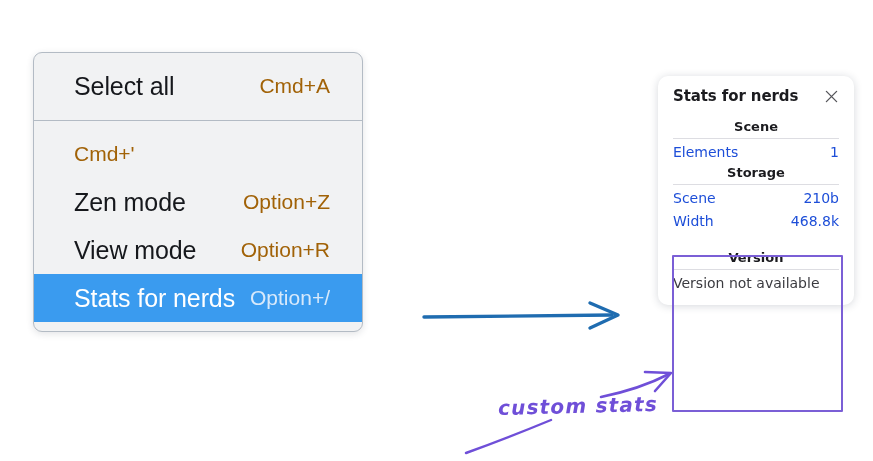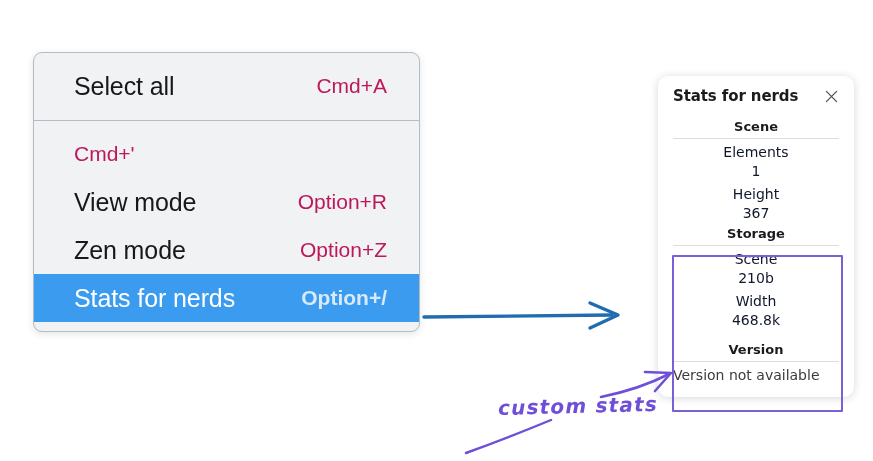--- a/index.html
+++ b/index.html
@@ -14,21 +14,21 @@
     background: #ffffff;
     font-family: "Liberation Sans", sans-serif;
     -webkit-font-smoothing: antialiased;
   }
 
   
   #context-menu {
     position: absolute;
     left: 33px;
     top: 52px;
-    width: 387px;
+    width: 330px;
     background: #f1f2f3;
     border: 1px solid #b3bbc4;
     border-radius: 9px;
     box-shadow: 0 2px 7px rgba(40,50,65,0.13);
     box-sizing: border-box;
     overflow: hidden;
   }
   .menu-group {
     padding: 9px 0 9px 0;
   }
@@ -48,28 +48,28 @@
     cursor: default;
   }
   .menu-item-label {
     font-size: 25px;
     color: #16181c;
     letter-spacing: -0.1px;
     white-space: nowrap;
   }
   .menu-item-shortcut {
     font-size: 21px;
-    color: #be185d;
+    color: #a16207;
     white-space: nowrap;
   }
   .menu-item.selected {
     background: #3a9bef;
   }
   .menu-item.selected .menu-item-label { color: #ffffff; }
-  .menu-item.selected .menu-item-shortcut { color: #d7e9fb; font-weight: bold; }
+  .menu-item.selected .menu-item-shortcut { color: #d7e9fb; }
 
   
   #stats-panel {
     position: absolute;
     left: 658px;
     top: 76px;
     width: 196px;
     background: #ffffff;
     border-radius: 10px;
     box-shadow: 0 1px 9px rgba(30,40,60,0.18);
@@ -107,24 +107,23 @@
   .section-rule {
     height: 1px;
     background: #dddde2;
     margin: 0 2px 2px 2px;
   }
   .stat-row {
     display: flex;
     align-items: center;
     justify-content: space-between;
     font-size: 14px;
-    color: #0f172a;
+    color: #1d4ed8;
     padding: 2px 2px;
     line-height: 19px;
-    flex-direction: column;
   }
   .stat-row .k { white-space: nowrap; }
   .stat-row .v { white-space: nowrap; }
   .single-row {
     font-size: 14px;
     color: #3b3b40;
     padding: 3px 2px 1px 2px;
     white-space: nowrap;
   }
 
@@ -174,26 +173,26 @@
     </div>
   </div>
 
   <div class="menu-sep"></div>
 
   <div class="menu-group">
     <div class="menu-item">
       <span class="menu-item-shortcut">Cmd+'</span>
     </div>
     <div class="menu-item">
+      <span class="menu-item-label">Zen mode</span>
+      <span class="menu-item-shortcut">Option+Z</span>
+    </div>
+    <div class="menu-item">
       <span class="menu-item-label">View mode</span>
       <span class="menu-item-shortcut">Option+R</span>
-    </div>
-    <div class="menu-item">
-      <span class="menu-item-label">Zen mode</span>
-      <span class="menu-item-shortcut">Option+Z</span>
     </div>
     <div class="menu-item selected">
       <span class="menu-item-label">Stats for nerds</span>
       <span class="menu-item-shortcut">Option+/</span>
     </div>
   </div>
 
 </div>
 
 <div id="stats-panel">
@@ -205,40 +204,36 @@
     </svg>
   </div>
 
   <div>
     <div class="section-head">Scene</div>
     <div class="section-rule"></div>
     <div class="stat-row">
       <span class="k">Elements</span>
       <span class="v">1</span>
     </div>
-    <div class="stat-row">
-      <span class="k">Height</span>
-      <span class="v">367</span>
-    </div>
   </div>
 
   <div style="">
     <div class="section-head">Storage</div>
     <div class="section-rule"></div>
     <div class="stat-row">
       <span class="k">Scene</span>
       <span class="v">210b</span>
     </div>
     <div class="stat-row">
       <span class="k">Width</span>
       <span class="v">468.8k</span>
     </div>
   </div>
 
-  <div style="margin-top:9px;">
+  <div style="margin-top:16px;">
     <div class="section-head">Version</div>
     <div class="section-rule"></div>
     <div class="single-row">Version not available</div>
   </div>
 
 </div>
 
 <div id="custom-stats-highlight"></div>
 
 <svg id="annotations" viewBox="0 0 873 461">

